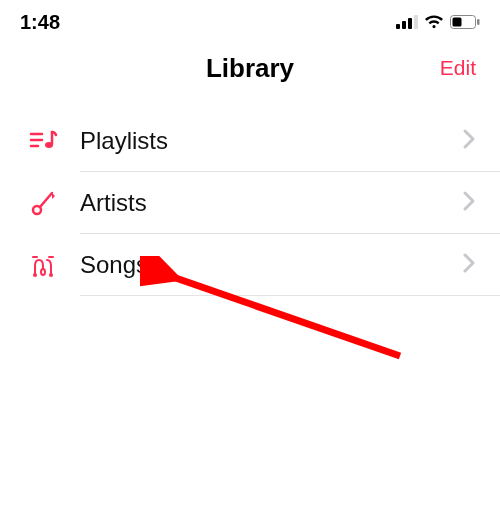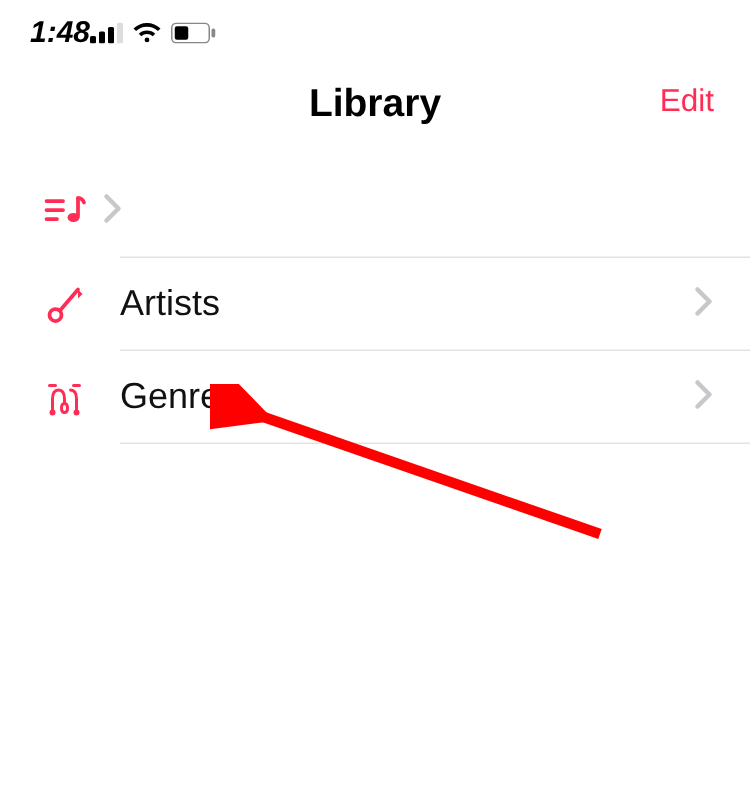--- a/index.html
+++ b/index.html
@@ -1,17 +1,17 @@
 <!DOCTYPE html>
 <html><head>
 <meta charset="utf-8">
 <style>
   * { box-sizing: border-box; margin: 0; padding: 0; }
   html, body { width: 500px; height: 528px; font-family: -apple-system, "Helvetica Neue", Arial, sans-serif; background: #fff; color: #000; }
-  .statusbar { display: flex; justify-content: flex-start; align-items: center; height: 44px; padding: 0 20px; font-weight: 600; font-size: 20px; font-style: italic; }
+  .statusbar { display: flex; justify-content: space-between; align-items: center; height: 44px; padding: 0 20px; font-weight: 600; font-size: 20px; }
   .status-right { display: flex; align-items: center; gap: 6px; }
   .icon svg { display: block; }
   .header { position: relative; height: 48px; display: flex; align-items: center; justify-content: center; }
   .header-title { font-size: 26px; font-weight: 700; }
   .edit-btn { position: absolute; right: 24px; top: 50%; transform: translateY(-50%); color: #ff2d55; font-size: 21px; font-weight: 400; background: none; border: none; cursor: pointer; margin-left: 12px; }
   .list { margin-top: 18px; }
   .row { display: flex; align-items: center; height: 62px; padding-left: 28px; padding-right: 24px; position: relative; cursor: pointer; }
   .row + .row { }
   .row-divider { position: absolute; left: 80px; right: 0; bottom: 0; height: 1px; background: #e3e3e5; }
   .row-icon { width: 40px; display: flex; align-items: center; justify-content: flex-start; color: #ff2d55; }
@@ -61,20 +61,21 @@
     <span class="row-icon">
       <svg viewBox="0 0 30 30" fill="none">
           <line x1="3" y1="8" x2="14" y2="8" stroke="#ff2d55" stroke-width="2.5" stroke-linecap="round"></line>
           <line x1="3" y1="14" x2="14" y2="14" stroke="#ff2d55" stroke-width="2.5" stroke-linecap="round"></line>
           <line x1="3" y1="20" x2="10" y2="20" stroke="#ff2d55" stroke-width="2.5" stroke-linecap="round"></line>
           <path d="M24 6 v12" stroke="#ff2d55" stroke-width="2.5" stroke-linecap="round"></path>
           <ellipse cx="21" cy="19" rx="4" ry="3" fill="#ff2d55"></ellipse>
           <path d="M24 6 q3 0 4 3" stroke="#ff2d55" stroke-width="2.5" fill="none" stroke-linecap="round"></path>
         </svg>
     </span>
+    <span class="row-label">Playlists</span>
     <span class="chevron"><svg viewBox="0 0 14 22" fill="none">
           <polyline points="3,3 11,11 3,19" stroke="#c7c7cc" stroke-width="3" stroke-linecap="round" stroke-linejoin="round"></polyline>
         </svg></span>
     <div class="row-divider"></div>
   </div>
 
   <div class="row">
     <span class="row-icon">
       <svg viewBox="0 0 30 30" fill="none">
           <circle cx="9" cy="22" r="4" fill="none" stroke="#ff2d55" stroke-width="2.5"></circle>
@@ -96,21 +97,21 @@
       <svg viewBox="0 0 30 30" fill="none">
         <path d="M7 25 v-9 q0 -6 4 -6 q4 0 4 6 v3" stroke="#ff2d55" stroke-width="2" fill="none" stroke-linecap="round"></path>
         <circle cx="7" cy="25" r="2" fill="#ff2d55"></circle>
         <path d="M15 19 q-2 0 -2 3 q0 3 2 3 q2 0 2 -3 q0 -3 -2 -3" stroke="#ff2d55" stroke-width="2" fill="none"></path>
         <path d="M23 25 v-9 q0 -6 -4 -6" stroke="#ff2d55" stroke-width="2" fill="none" stroke-linecap="round"></path>
         <circle cx="23" cy="25" r="2" fill="#ff2d55"></circle>
         <line x1="5" y1="7" x2="9" y2="7" stroke="#ff2d55" stroke-width="2" stroke-linecap="round"></line>
         <line x1="21" y1="7" x2="25" y2="7" stroke="#ff2d55" stroke-width="2" stroke-linecap="round"></line>
       </svg>
     </span>
-    <span class="row-label">Genres</span>
+    <span class="row-label">Songs</span>
     <span class="chevron"><svg viewBox="0 0 14 22" fill="none">
           <polyline points="3,3 11,11 3,19" stroke="#c7c7cc" stroke-width="3" stroke-linecap="round" stroke-linejoin="round"></polyline>
         </svg></span>
     <div class="row-divider"></div>
   </div>
 
 
 </div>
 
 <div class="annotation-arrow">

